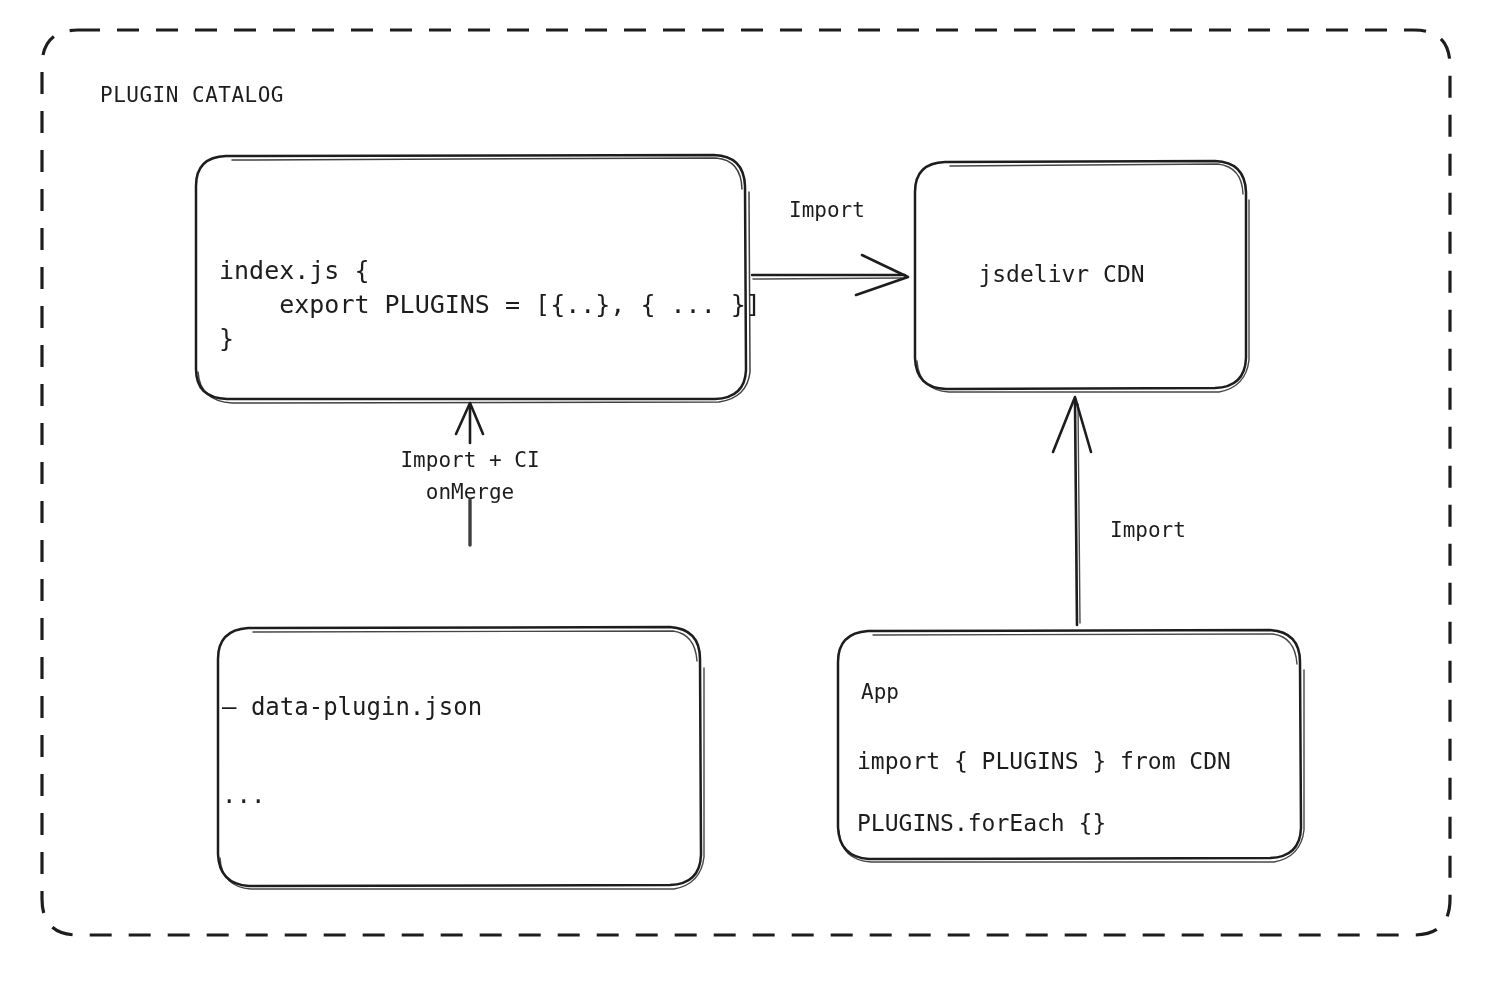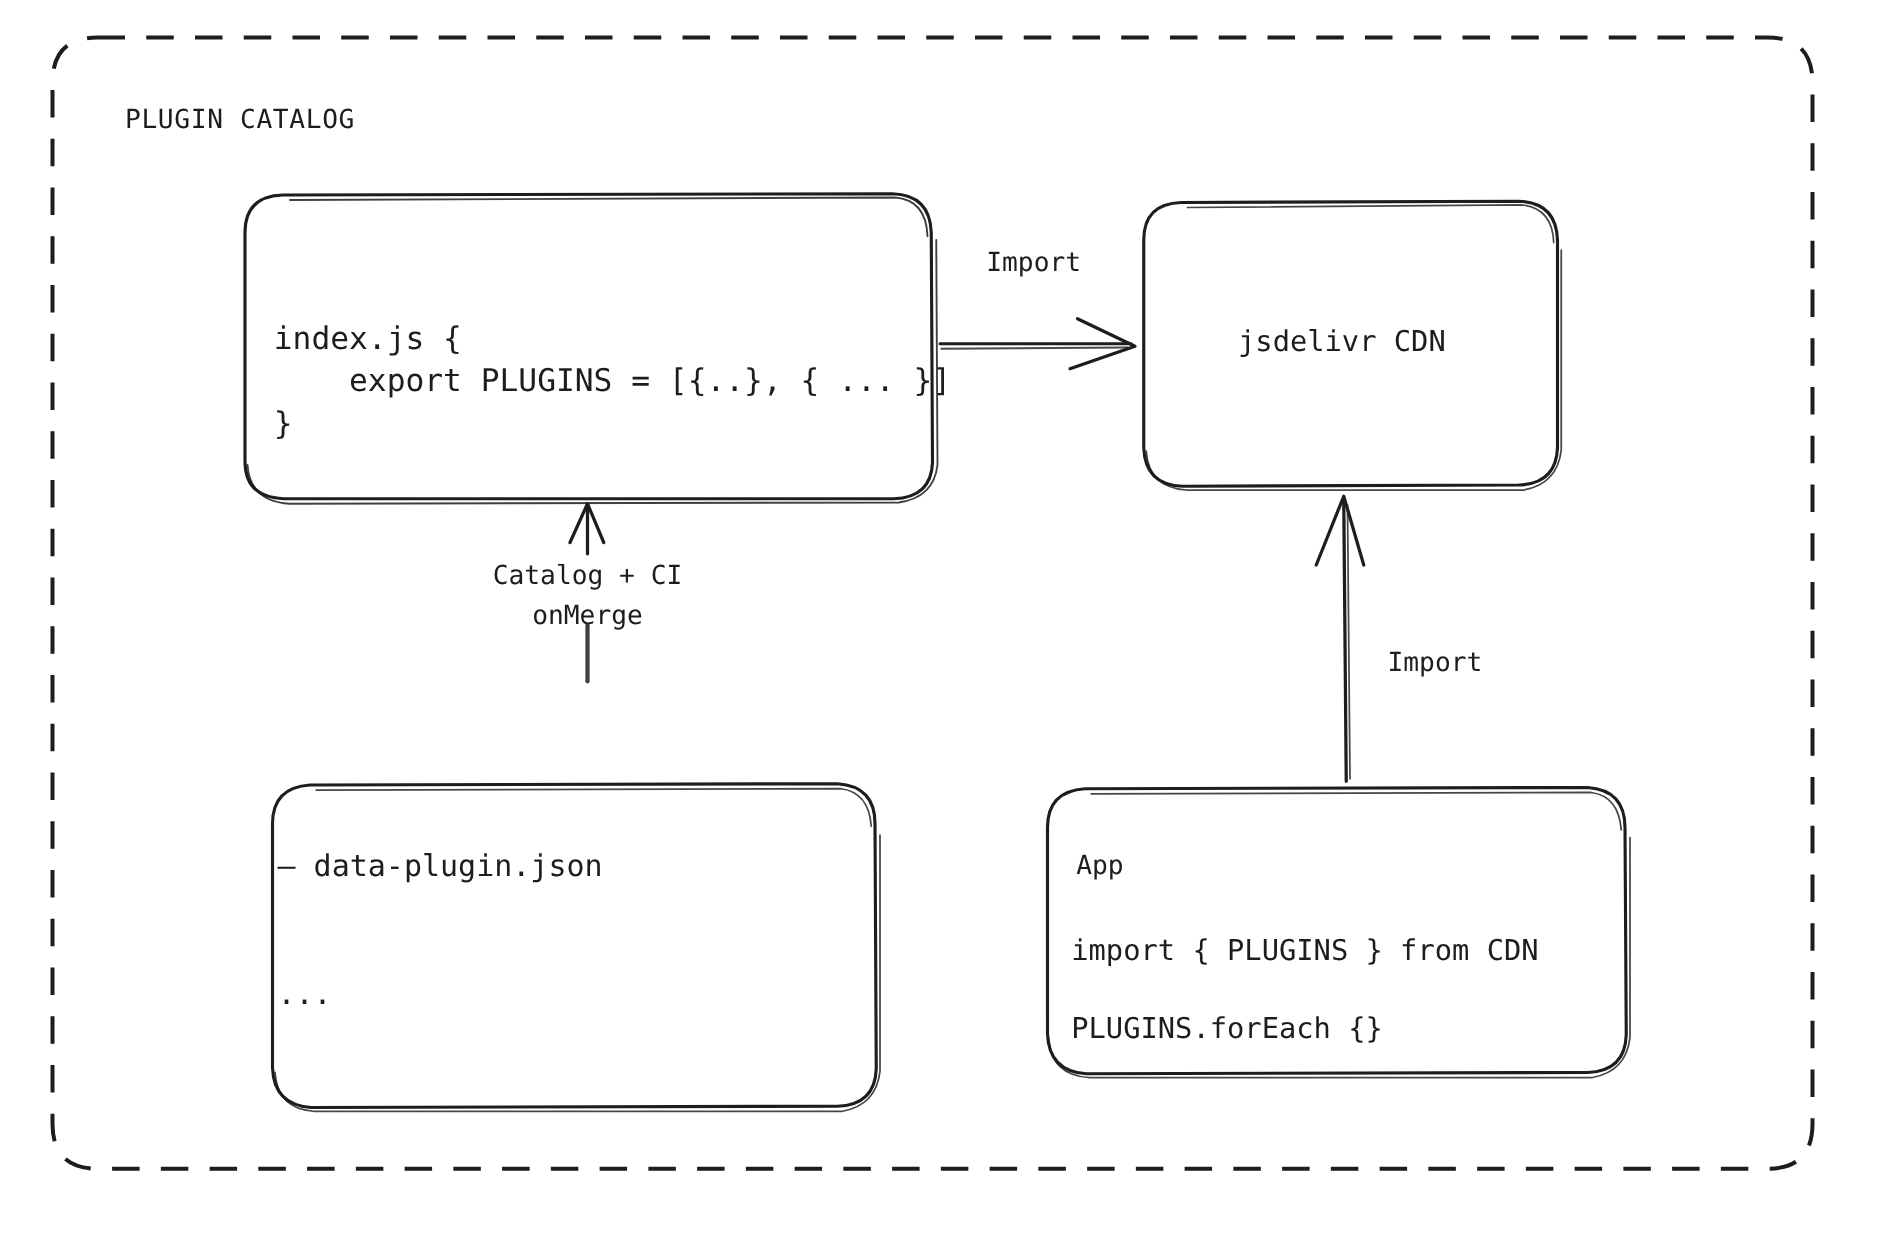--- a/index.html
+++ b/index.html
@@ -116,29 +116,29 @@
     </g>
 
   </svg>
 
   <div class="lbl t-title" style="left:100px; top:85px;">PLUGIN CATALOG</div>
 
   <div class="lbl t-code" style="left:219px; top:252px;">index.js {</div>
   <div class="lbl t-code" style="left:219px; top:286px;">    export PLUGINS = [{..}, { ... }]</div>
   <div class="lbl t-code" style="left:219px; top:320px;">}</div>
 
-  <div class="lbl t-center center-x" style="left:915px; top:263px; width:293px;padding-left:12px;">jsdelivr CDN</div>
+  <div class="lbl t-center center-x" style="left:915px; top:263px; width:293px;">jsdelivr CDN</div>
 
   <div class="lbl t-edge" style="left:789px; top:200px;">Import</div>
 
-  <div class="lbl t-edge center-x" style="left:330px; top:450px; width:280px;">Catalog + CI</div>
+  <div class="lbl t-edge center-x" style="left:330px; top:450px; width:280px;">Import + CI</div>
   <div class="lbl t-edge center-x" style="left:330px; top:482px; width:280px;">onMerge</div>
 
 
-  <div class="lbl t-list" style="left:222px; top:676px;">– data-plugin.json</div>
+  <div class="lbl t-list" style="left:222px; top:690px;">– data-plugin.json</div>
   <div class="lbl t-list" style="left:222px; top:778px;">...</div>
 
   <div class="lbl t-edge" style="left:1110px; top:520px;">Import</div>
 
   <div class="lbl t-applabel" style="left:861px; top:682px;">App</div>
   <div class="lbl t-appcode" style="left:857px; top:738px;">import { PLUGINS } from CDN</div>
   <div class="lbl t-appcode" style="left:857px; top:800px;">PLUGINS.forEach {}</div>
 
 </div>
 

